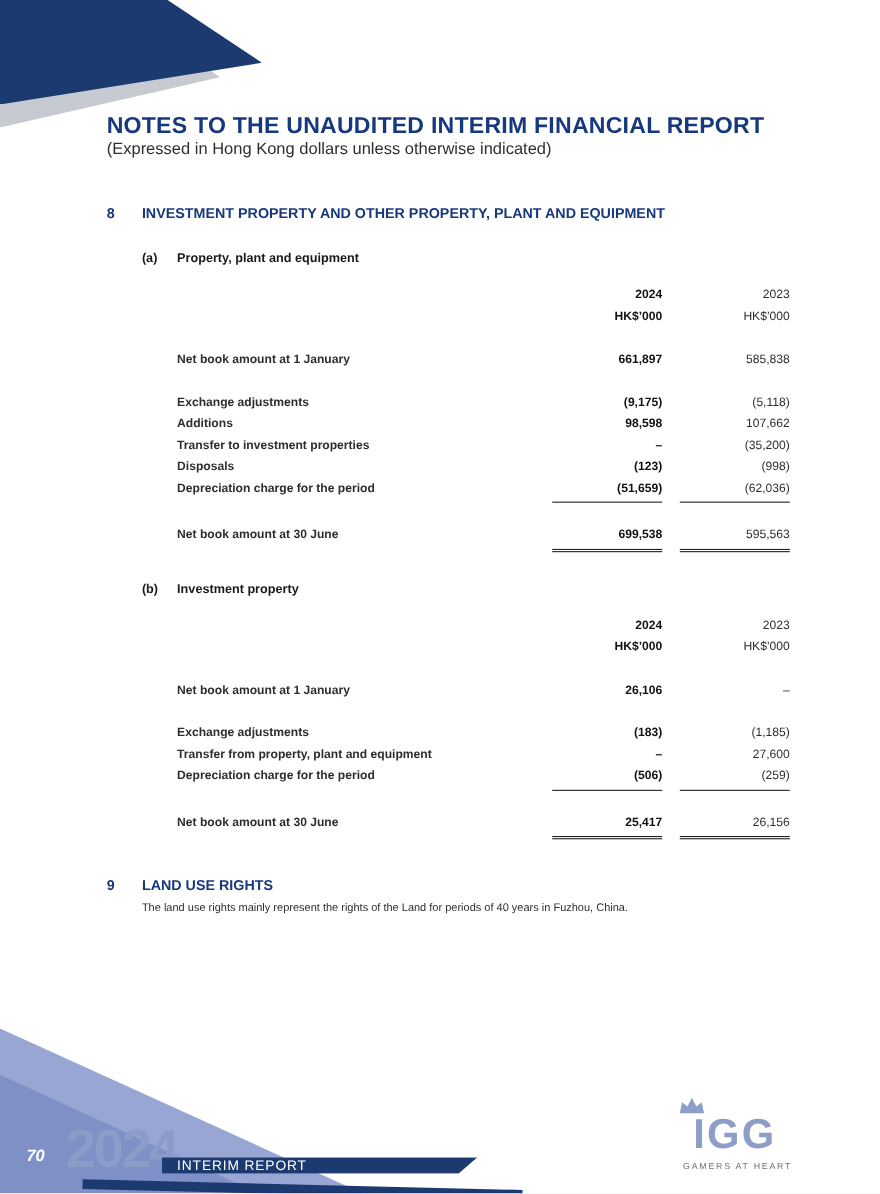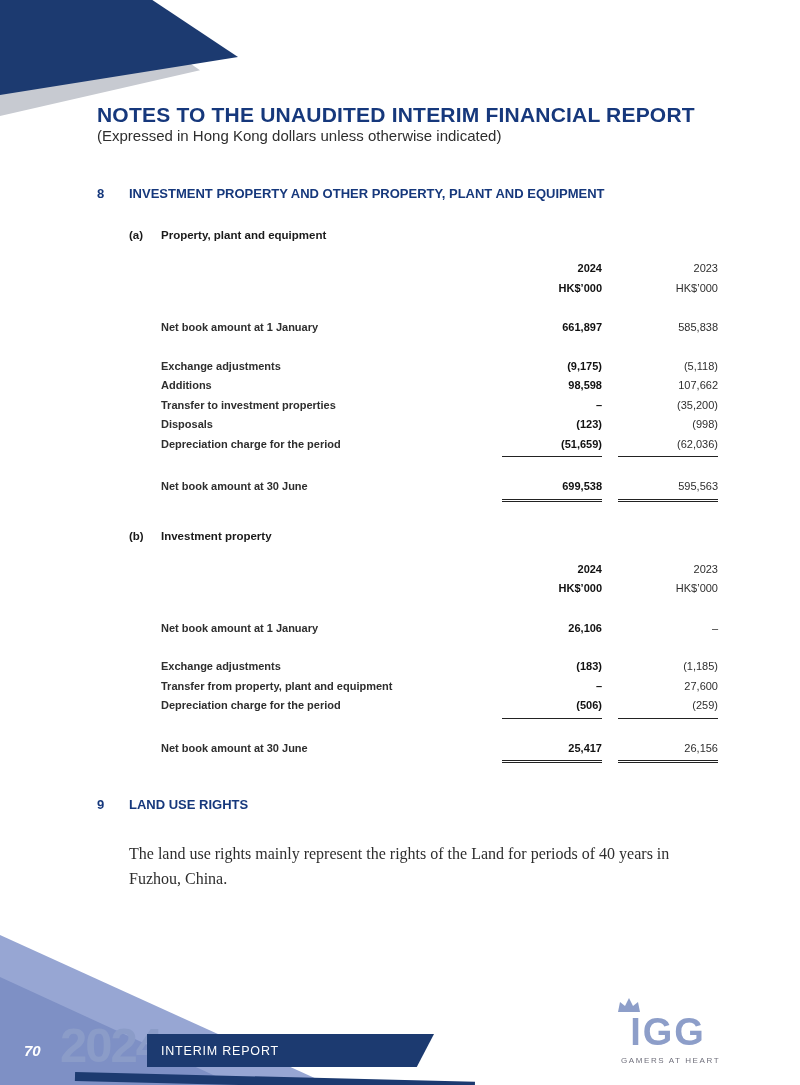--- a/index.html
+++ b/index.html
@@ -39,21 +39,21 @@
   .trow { display:flex; line-height:19.5px; }
   .tlabel { flex:1; color:#2e2e2e;font-weight:bold; }
   .tnum { width:100px; flex:0 0 100px; text-align:right; }
   .v1 { font-weight:bold; color:#111; }
   .v2 { margin-left:16px; color:#2e2e2e; font-weight:normal; }
   .trow.rule .tnum { border-bottom:1px solid #222; padding-bottom:2px; }
   .trow.total .tnum { border-bottom:3px double #222; padding-bottom:2px; }
   .gap { height:20px; }
   .gap-sm { height:19px; }
 
-  .para { margin-top:30px; margin-left:32px; font-size:16px; line-height:1.55; color:#2e2e2e;font-family:Liberation Serif, serif; }
+  .para { margin-top:6px; margin-left:32px; font-size:10px; line-height:1.55; color:#2e2e2e; }
   .section.tight { margin-top:34px; }
 
   
   .footer { position:absolute; left:0; bottom:0; width:800px; height:170px; z-index:4; }
   .deco-bot-light {
     position:absolute; left:0; bottom:0; width:330px; height:150px;
     background:#97a6d3; clip-path:polygon(0 0, 100% 100%, 0 100%);
   }
   .deco-bot-dark {
     position:absolute; left:0; bottom:0; width:235px; height:108px;
@@ -66,21 +66,21 @@
   .page-num {
     position:absolute; left:24px; bottom:26px;
     color:#ffffff; font-weight:bold; font-size:15px;font-style:italic;
   }
   .big-year {
     position:absolute; left:60px; bottom:16px;
     font-size:49px; font-weight:800; letter-spacing:-2px; line-height:0.95;
     color:#8b9cc8;
   }
   .report-bar {
-    position:absolute; left:147px; bottom:18px; width:287px; height:33px;
+    position:absolute; left:147px; bottom:18px; width:287px; height:15px;
     background:#1c3a70; clip-path:polygon(0 0, 100% 0, 94% 100%, 0 100%);
     display:flex; align-items:center; padding-left:14px;
     color:#ffffff; font-size:12.5px; letter-spacing:0.8px;
   }
   .logo { position:absolute; right:66px; bottom:20px; width:132px; text-align:center; }
   .logo-crown { display:block; width:26px; height:16px; margin:0 auto 0 14px; }
   .logo-text { font-size:38px; font-weight:800; letter-spacing:2px; line-height:1; color:#8d9ec9; }
   .logo-tagline { margin-top:5px; display:flex; align-items:center; gap:19px; }
   .logo-tagline .line { flex:1; height:1px; background:#a7b1cc; }
   .logo-tagline .tg { font-size:8px; letter-spacing:1.6px; color:#70707c; white-space:nowrap; }

